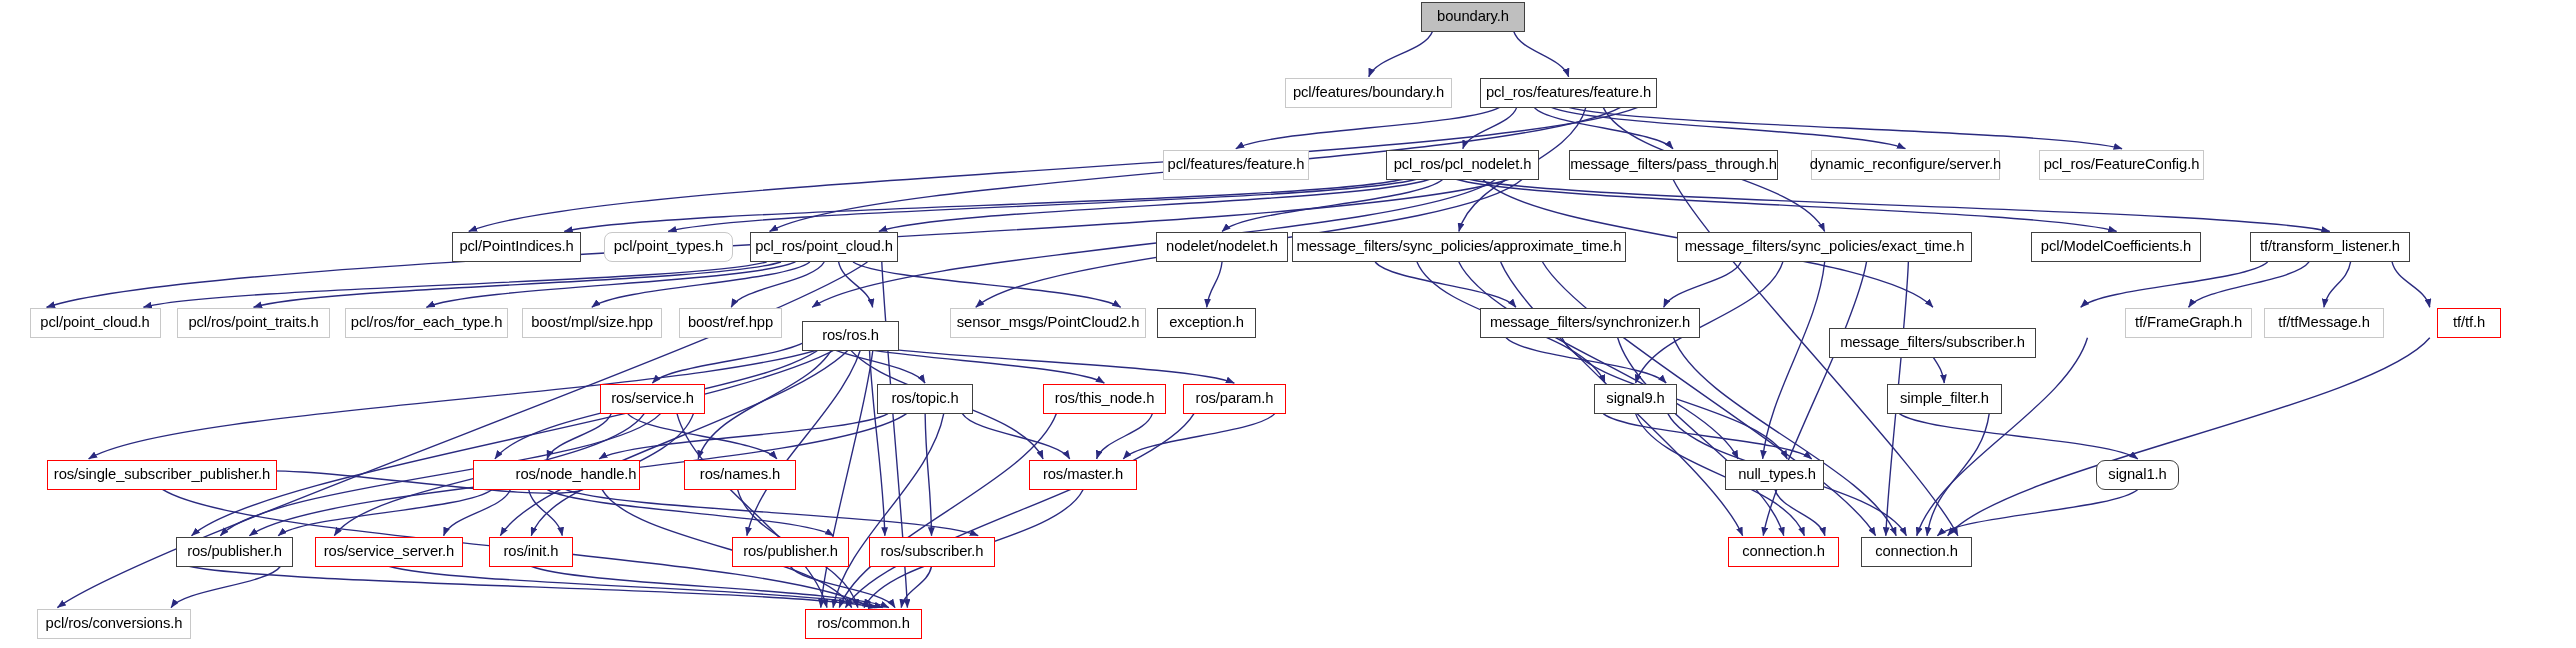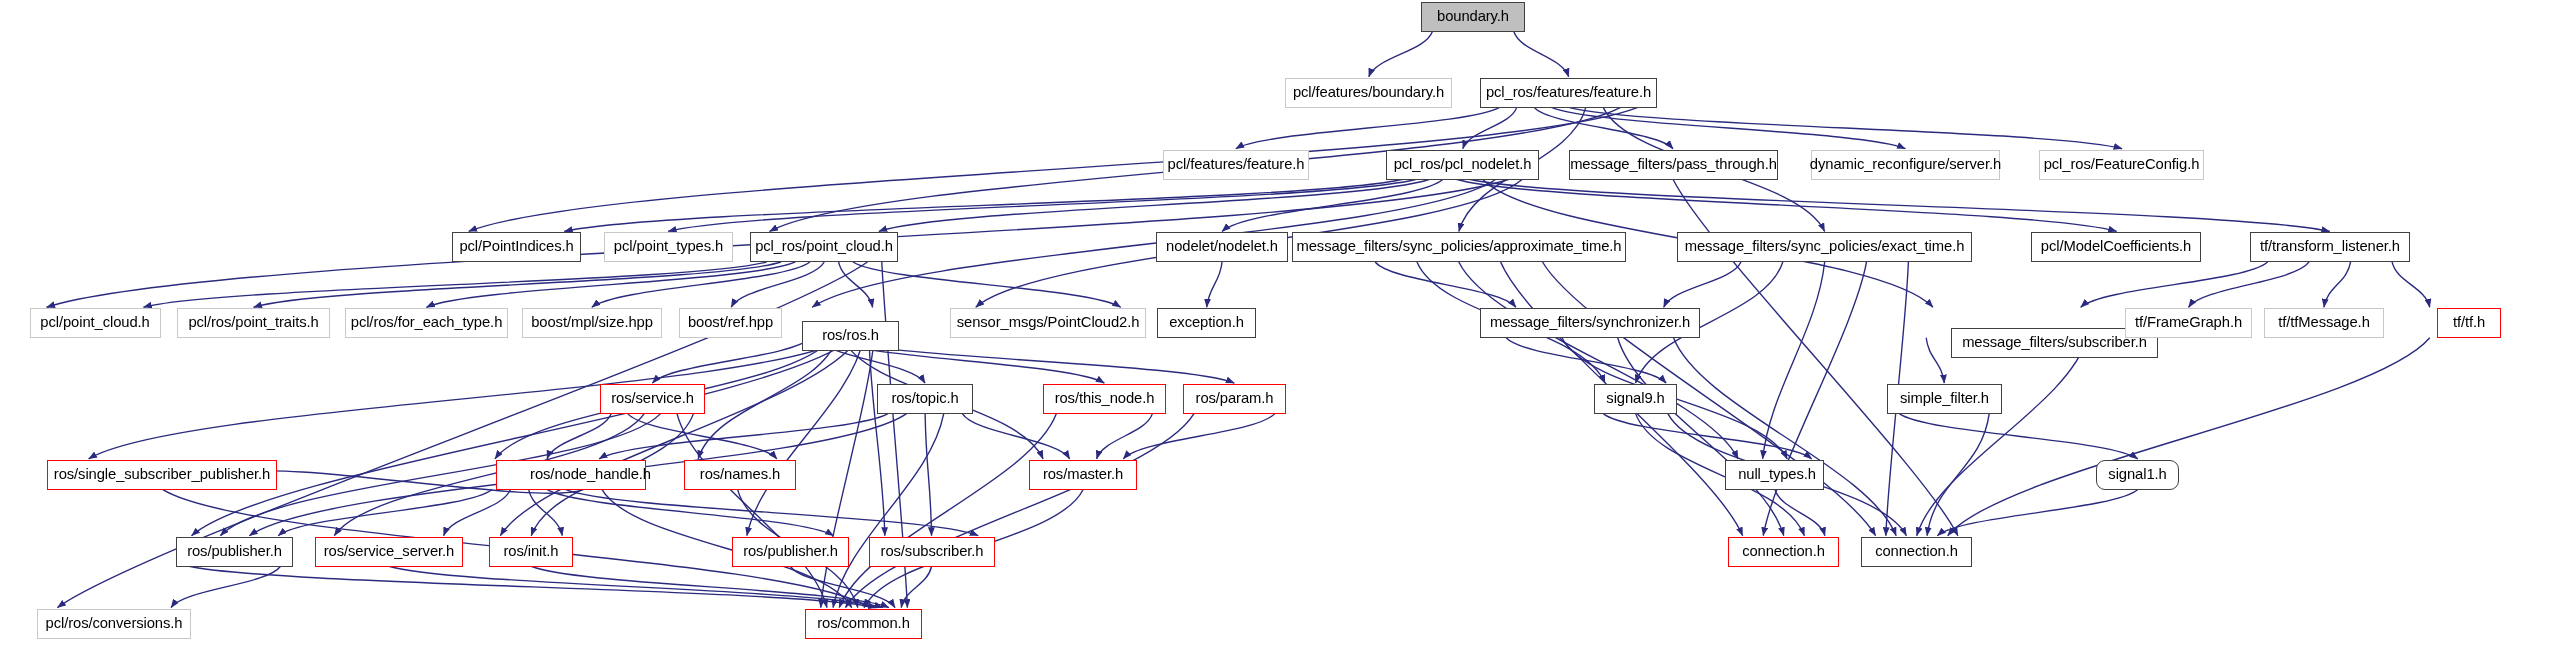--- a/index.html
+++ b/index.html
@@ -190,21 +190,21 @@
       </div>
       <div class="node " style="left: 1811px; top: 150px; width: 189px;">
         <span class="node-label">dynamic_reconfigure/server.h</span>
       </div>
       <div class="node " style="left: 2039px; top: 150px; width: 165px;">
         <span class="node-label">pcl_ros/FeatureConfig.h</span>
       </div>
       <div class="node solid" style="left: 452px; top: 232px; width: 129px;">
         <span class="node-label">pcl/PointIndices.h</span>
       </div>
-      <div class="node " style="left: 604px; top: 232px; width: 129px;">
+      <div class="node " style="left: 604px; top: 232px; width: 129px; border-radius: 8px;">
         <span class="node-label">pcl/point_types.h</span>
       </div>
       <div class="node solid" style="left: 750px; top: 232px; width: 148px;">
         <span class="node-label">pcl_ros/point_cloud.h</span>
       </div>
       <div class="node solid" style="left: 1156px; top: 232px; width: 132px;">
         <span class="node-label">nodelet/nodelet.h</span>
       </div>
       <div class="node solid" style="left: 1292px; top: 232px; width: 334px;">
         <span class="node-label">message_filters/sync_policies/approximate_time.h</span>
@@ -238,21 +238,21 @@
       </div>
       <div class="node " style="left: 950px; top: 308px; width: 196px;">
         <span class="node-label">sensor_msgs/PointCloud2.h</span>
       </div>
       <div class="node solid" style="left: 1157px; top: 308px; width: 99px;">
         <span class="node-label">exception.h</span>
       </div>
       <div class="node solid" style="left: 1480px; top: 308px; width: 220px;">
         <span class="node-label">message_filters/synchronizer.h</span>
       </div>
-      <div class="node solid" style="left: 1951px; top: 308px; width: 207px; margin-top: 20px;">
+      <div class="node solid" style="left: 1829px; top: 308px; width: 207px; margin-top: 20px;">
         <span class="node-label">message_filters/subscriber.h</span>
       </div>
       <div class="node " style="left: 2125px; top: 308px; width: 127px;">
         <span class="node-label">tf/FrameGraph.h</span>
       </div>
       <div class="node " style="left: 2264px; top: 308px; width: 120px;">
         <span class="node-label">tf/tfMessage.h</span>
       </div>
       <div class="node redline" style="left: 2398px; top: 308px; width: 64px; margin-left: 39px;">
         <span class="node-label">tf/tf.h</span>
@@ -271,21 +271,21 @@
       </div>
       <div class="node solid" style="left: 1594px; top: 384px; width: 83px; align-items: center;">
         <span class="node-label">signal9.h</span>
       </div>
       <div class="node solid" style="left: 1887px; top: 384px; width: 115px;">
         <span class="node-label">simple_filter.h</span>
       </div>
       <div class="node redline" style="left: 47px; top: 460px; width: 230px;">
         <span class="node-label">ros/single_subscriber_publisher.h</span>
       </div>
-      <div class="node redline" style="left: 496px; top: 460px; width: 150px; padding-left: 46px;">
+      <div class="node redline" style="left: 473px; top: 460px; width: 167px; padding-left: 46px;">
         <span class="node-label">ros/node_handle.h</span>
       </div>
       <div class="node redline" style="left: 684px; top: 460px; width: 112px;">
         <span class="node-label">ros/names.h</span>
       </div>
       <div class="node redline" style="left: 1029px; top: 460px; width: 108px;">
         <span class="node-label">ros/master.h</span>
       </div>
       <div class="node solid" style="left: 1725px; top: 460px; width: 99px; padding-left: 12px;">
         <span class="node-label">null_types.h</span>

